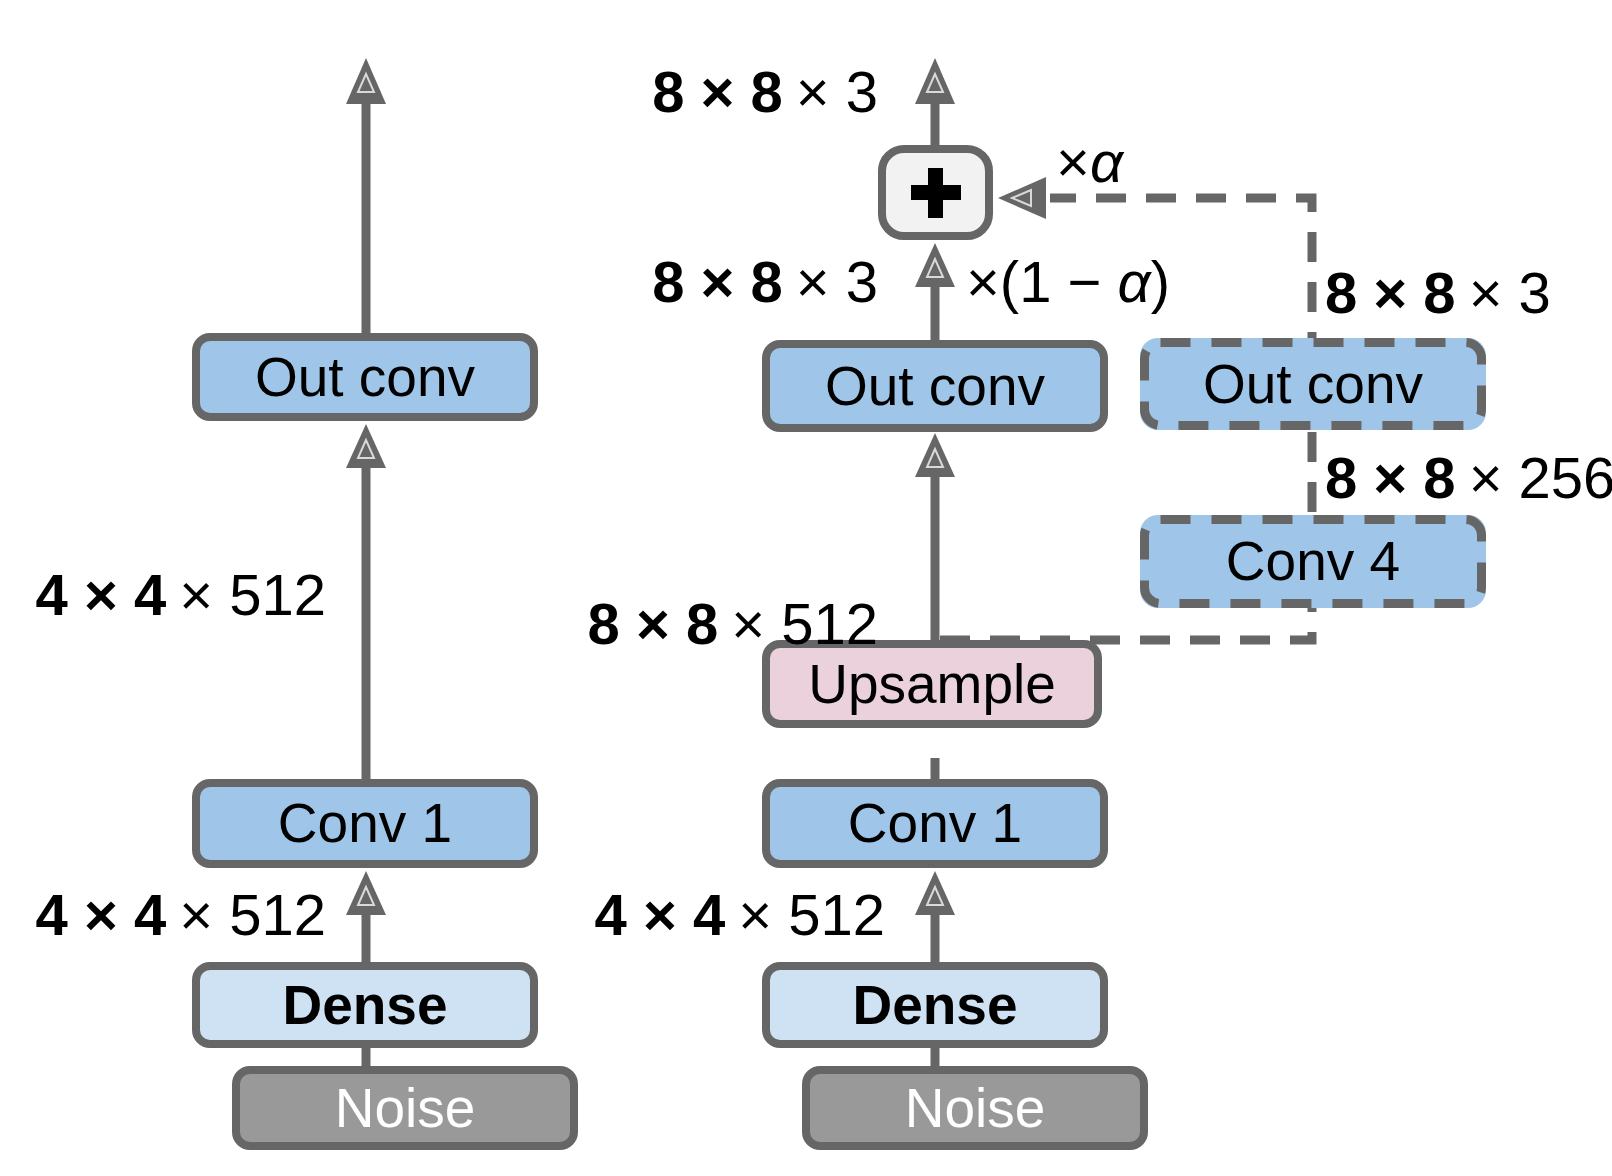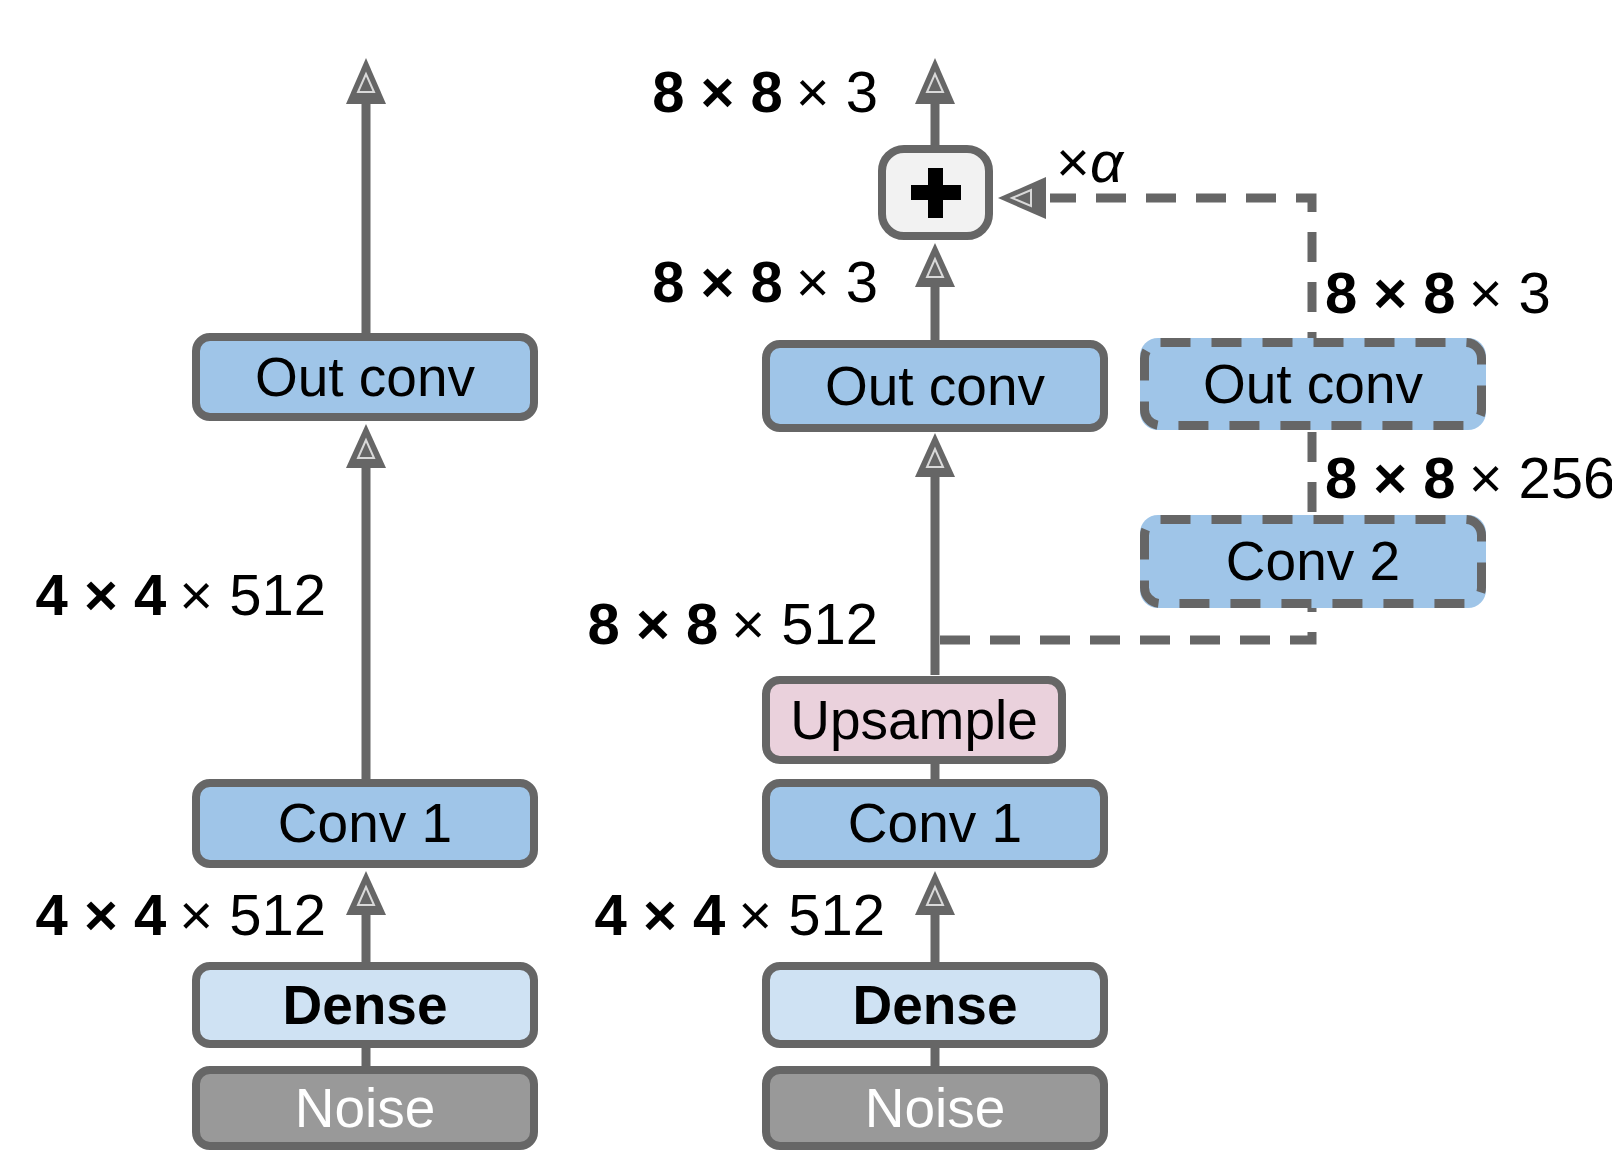--- a/index.html
+++ b/index.html
@@ -24,21 +24,21 @@
   .head-inner{fill:none;stroke:#d9d9d9;stroke-width:2;}
   .box{
     position:absolute;z-index:2;box-sizing:border-box;
     border:8px solid var(--line);border-radius:18px;
     display:flex;align-items:center;justify-content:center;
     font-size:55px;line-height:1;white-space:nowrap;
   }
   .blue{background:var(--box-blue);}
   .lightblue{background:var(--box-light-blue);font-weight:bold;}
   .pink{background:var(--box-pink);}
-  .noise{background:var(--box-gray);color:var(--noise-text);}
+  .noise{background:var(--box-gray);color:var(--noise-text);margin-left:40px;}
   .dashed{border:none;border-radius:18px;}
   .dashed .dash-border{position:absolute;left:0;top:0;}
   .dashrect{fill:none;stroke:var(--line);stroke-width:9;stroke-dasharray:30 21;}
   .dashed span{position:relative;z-index:1;}
   .plus-box{
     position:absolute;z-index:2;box-sizing:border-box;
     border:8px solid var(--line);border-radius:26px;background:var(--box-plus-bg);
     display:flex;align-items:center;justify-content:center;
   }
   .plus{position:relative;width:50px;height:50px;}
@@ -129,21 +129,21 @@
   <div class="plus-box" style="left:878px;top:145px;width:115px;height:95px">
 
     <span class="plus">
         <i class="ph"></i>
         <i class="pv"></i>
       </span>
   </div>
   <div class="box blue" style="left:762px;top:340px;width:346px;height:92px">
     <span>Out conv</span>
   </div>
-  <div class="box pink" style="left:762px;top:676px;width:304px;height:88px">
+  <div class="box pink" style="left:762px;top:640px;width:340px;height:88px">
     <span>Upsample</span>
   </div>
   <div class="box blue" style="left:762px;top:779px;width:346px;height:89px">
     <span>Conv 1</span>
   </div>
   <div class="box lightblue" style="left:762px;top:962px;width:346px;height:86px">
     <span>Dense</span>
   </div>
   <div class="box noise" style="left:762px;top:1066px;width:346px;height:84px">
     <span>Noise</span>
@@ -152,21 +152,21 @@
   <div class="box blue dashed" style="left:1140px;top:338px;width:346px;height:92px">
     <svg class="dash-border" width="346" height="92" viewBox="0 0 346 92">
       <rect class="dashrect" x="4.5" y="4.5" width="337" height="83" rx="16"></rect>
     </svg>
     <span>Out conv</span>
   </div>
   <div class="box blue dashed" style="left:1140px;top:515px;width:346px;height:93px">
     <svg class="dash-border" width="346" height="93" viewBox="0 0 346 93">
       <rect class="dashrect" x="4.5" y="4.5" width="337" height="84" rx="16"></rect>
     </svg>
-    <span>Conv 2</span>
+    <span>Conv 4</span>
   </div>
 
   <div class="dims" style="right:1286px;top:566px">
     <span class="b">4 × 4</span><span class="r">× 512</span>
   </div>
   <div class="dims" style="right:1286px;top:886px">
     <span class="b">4 × 4</span><span class="r">× 512</span>
   </div>
 
   <div class="dims" style="right:734px;top:63px">
@@ -185,14 +185,17 @@
   <div class="dims" style="left:1325px;top:264px">
     <span class="b">8 × 8</span><span class="r">× 3</span>
   </div>
   <div class="dims" style="left:1325px;top:449px">
     <span class="b">8 × 8</span><span class="r">× 256</span>
   </div>
 
   <div class="alabel" style="left:1056px;top:133px">
     <span>×</span><span class="it">α</span>
   </div>
+  <div class="alabel" style="left:966px;top:253px">
+    <span>×(1 − </span><span class="it">α</span><span>)</span>
+  </div>
 
 </div>
 
 </body></html>

